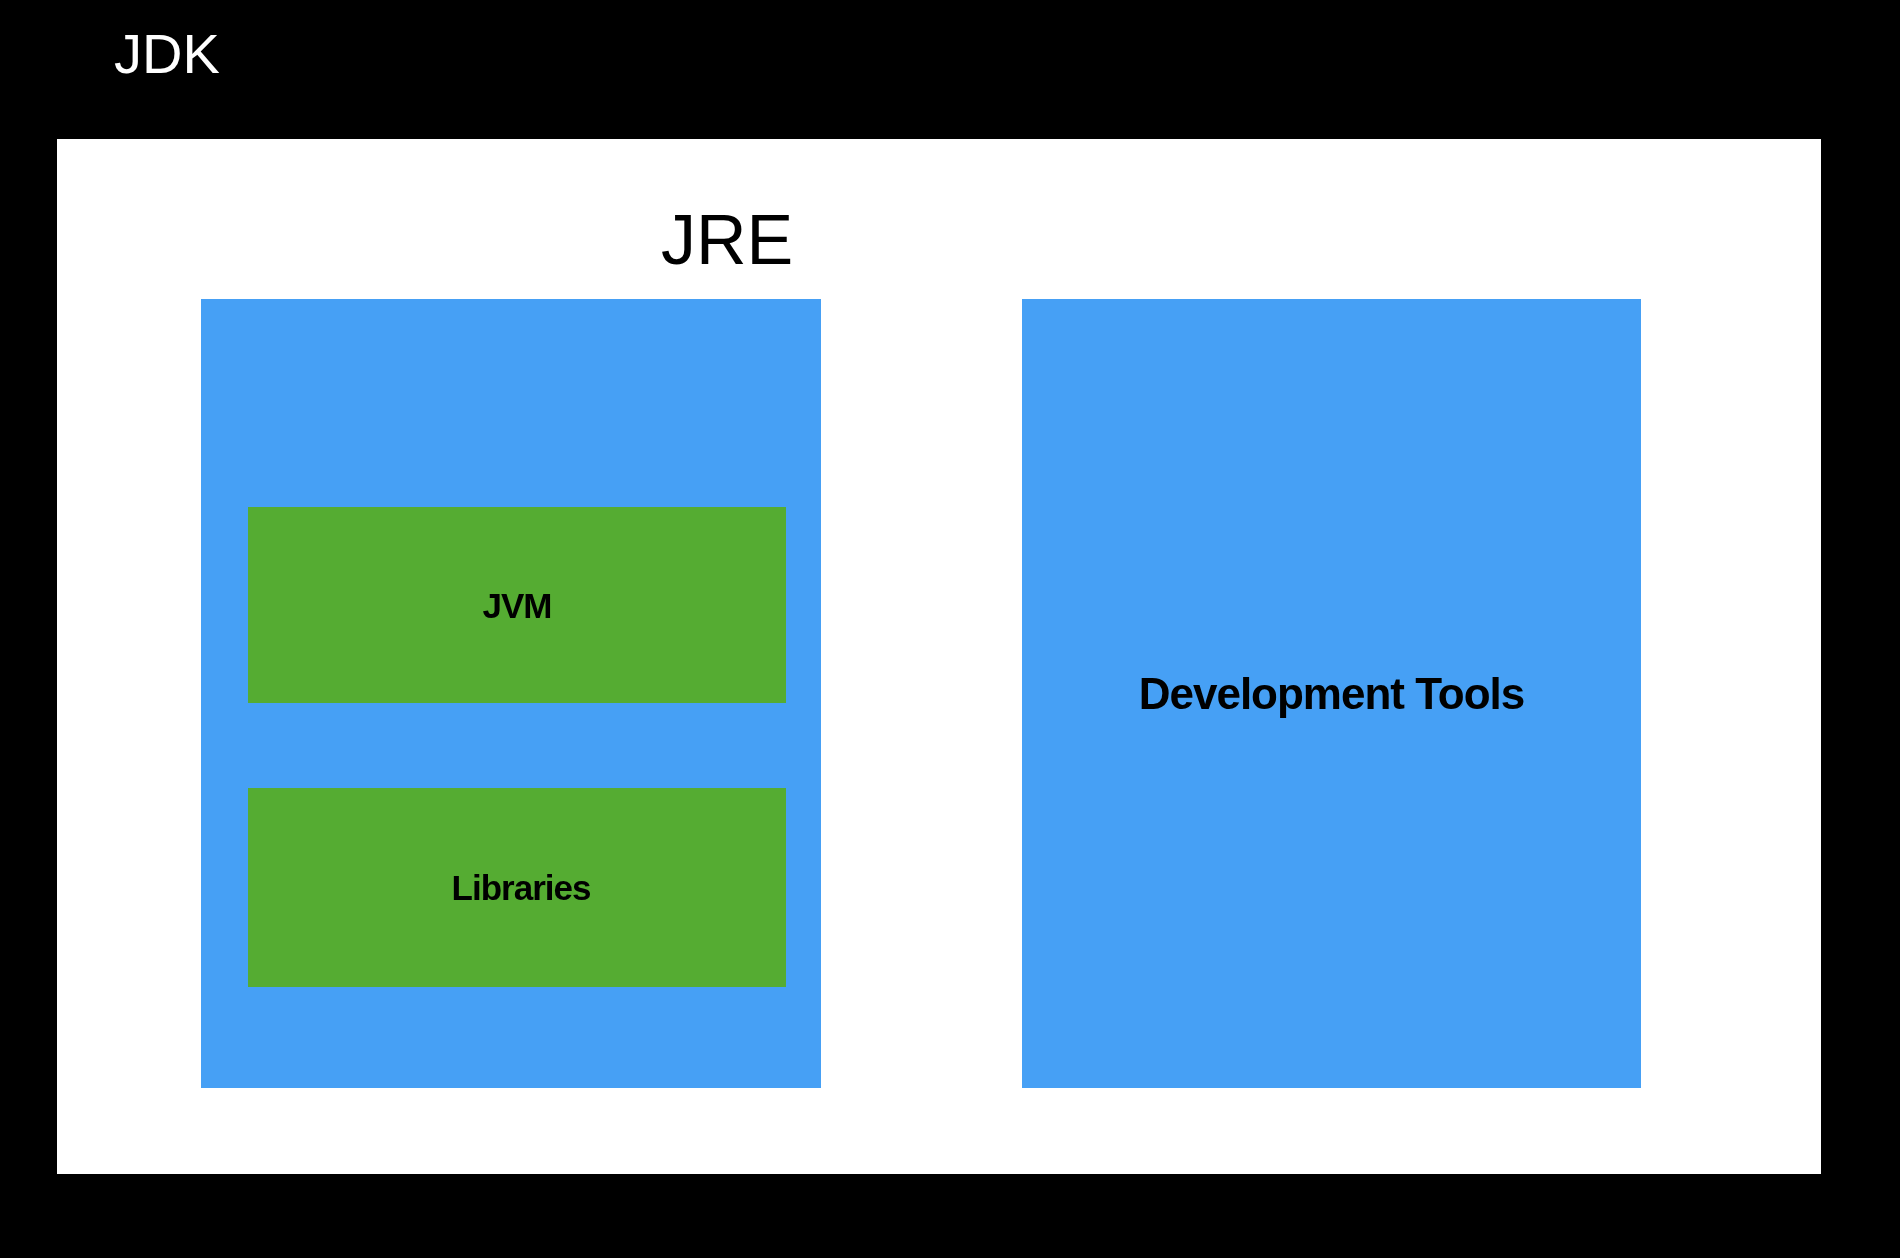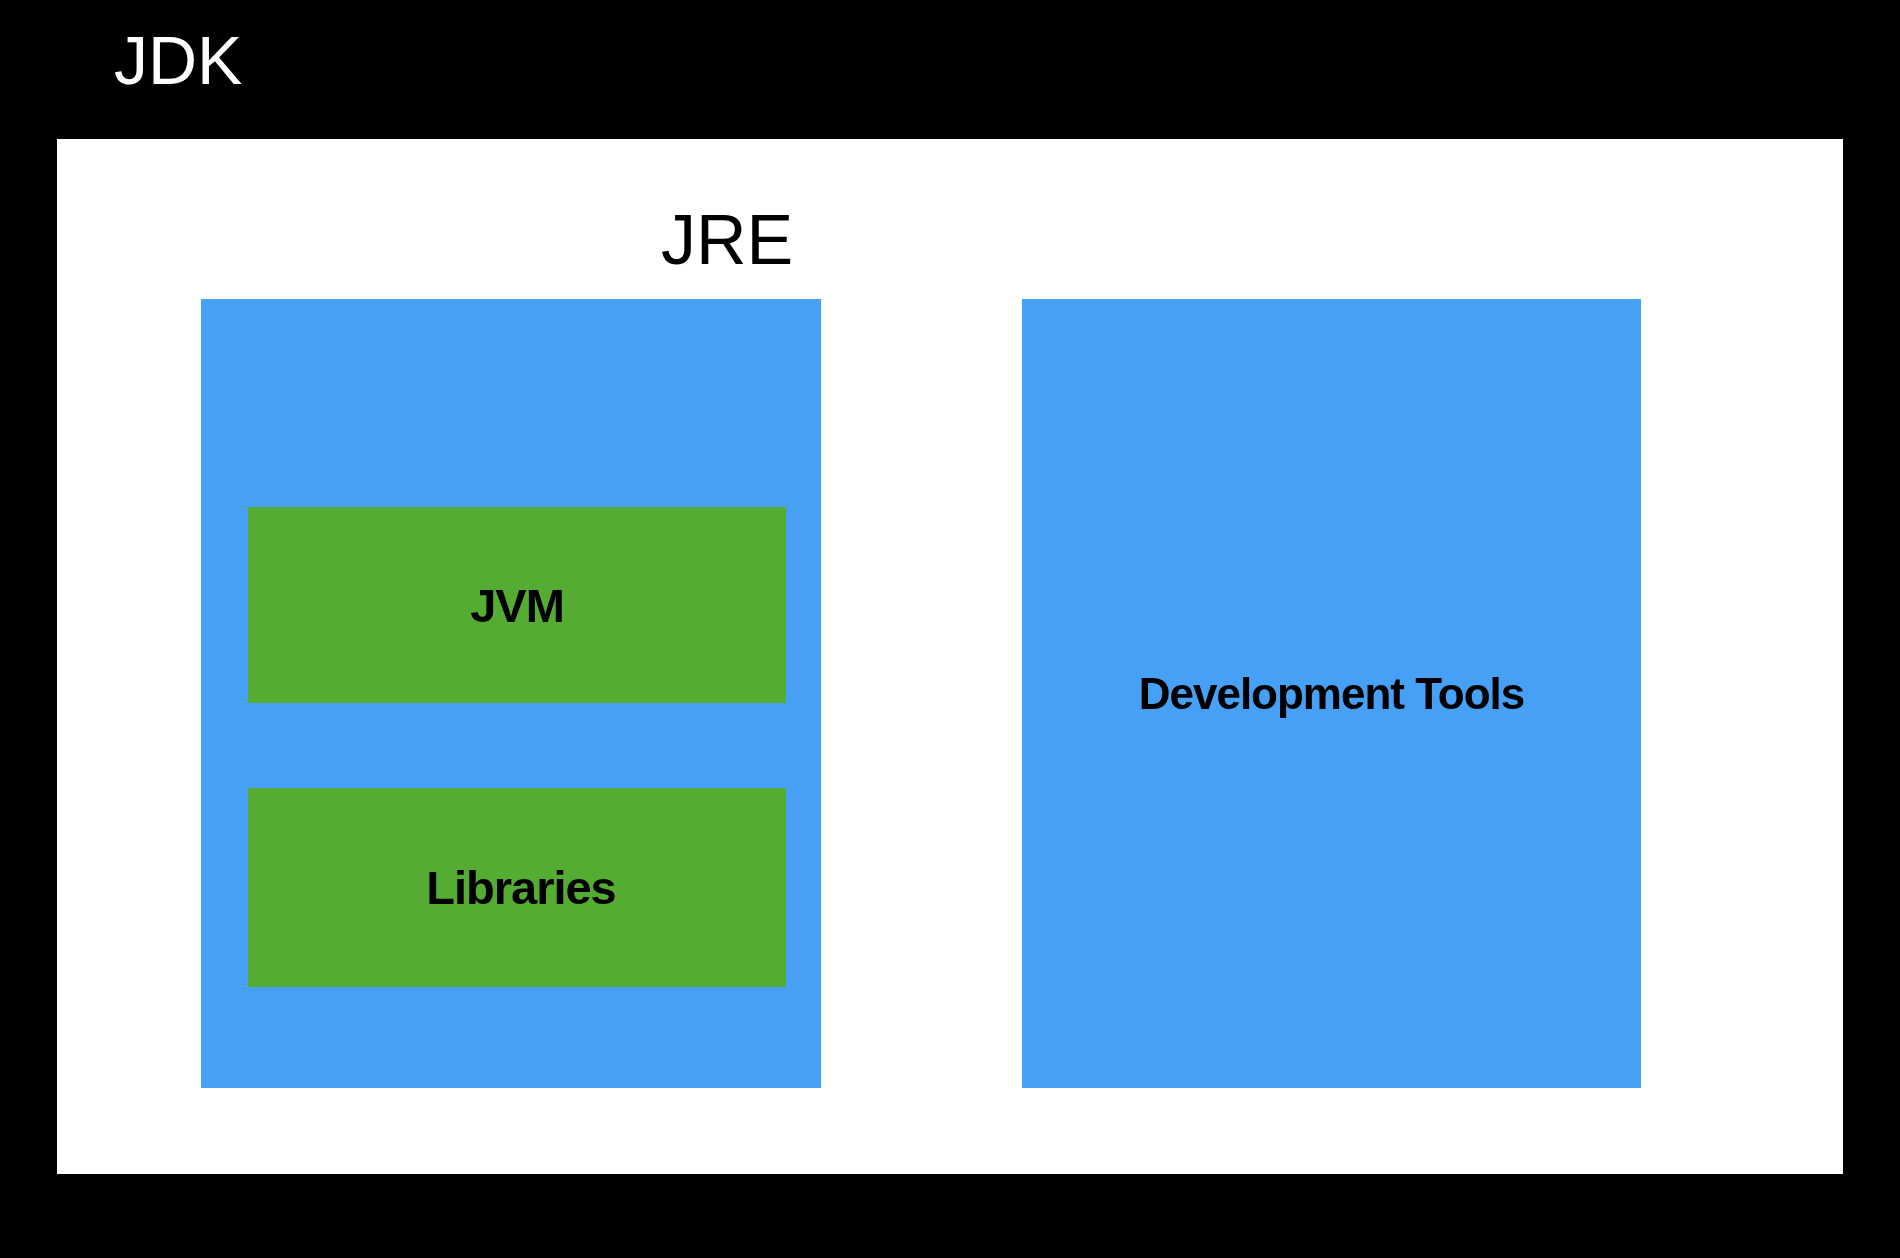--- a/index.html
+++ b/index.html
@@ -14,32 +14,31 @@
   }
   #canvas {
     position: relative;
     width: 1900px;
     height: 1258px;
   }
   .jdk-label {
     position: absolute;
     left: 114px;
     top: 26px;
-    font-size: 68px;
+    font-size: 56px;
     font-weight: 400;
     letter-spacing: 0px;
     line-height: 1;
   }
   .jdk-container {
     position: absolute;
     left: 57px;
     top: 139px;
     width: 1764px;
     height: 1035px;
-    padding-left: 22px;
   }
   .jre-label {
     position: absolute;
     left: 670px;
     top: 66px;
     transform: translateX(-50%);
     font-size: 70px;
     font-weight: 400;
     line-height: 1;
   }
@@ -68,21 +67,21 @@
     height: 196px;
   }
   .libraries-box {
     left: 47px;
     top: 489px;
     width: 538px;
     height: 199px;
   }
   .box-label {
     font-weight: 700;
-    font-size: 47px;
+    font-size: 35px;
     letter-spacing: -1px;
     line-height: 1;
   }
   .devtools-box .box-label {
     font-size: 44px;
   }
 </style>
 </head>
 <body>
 

